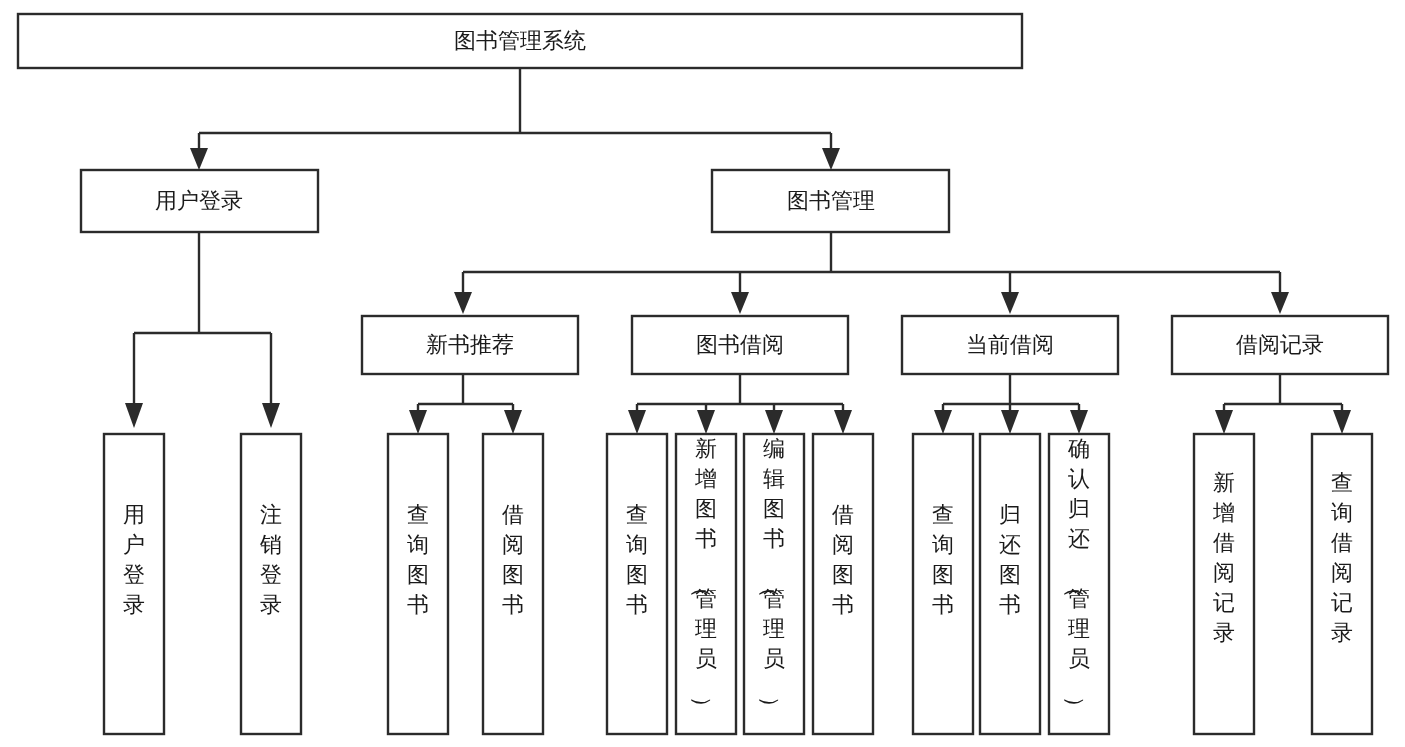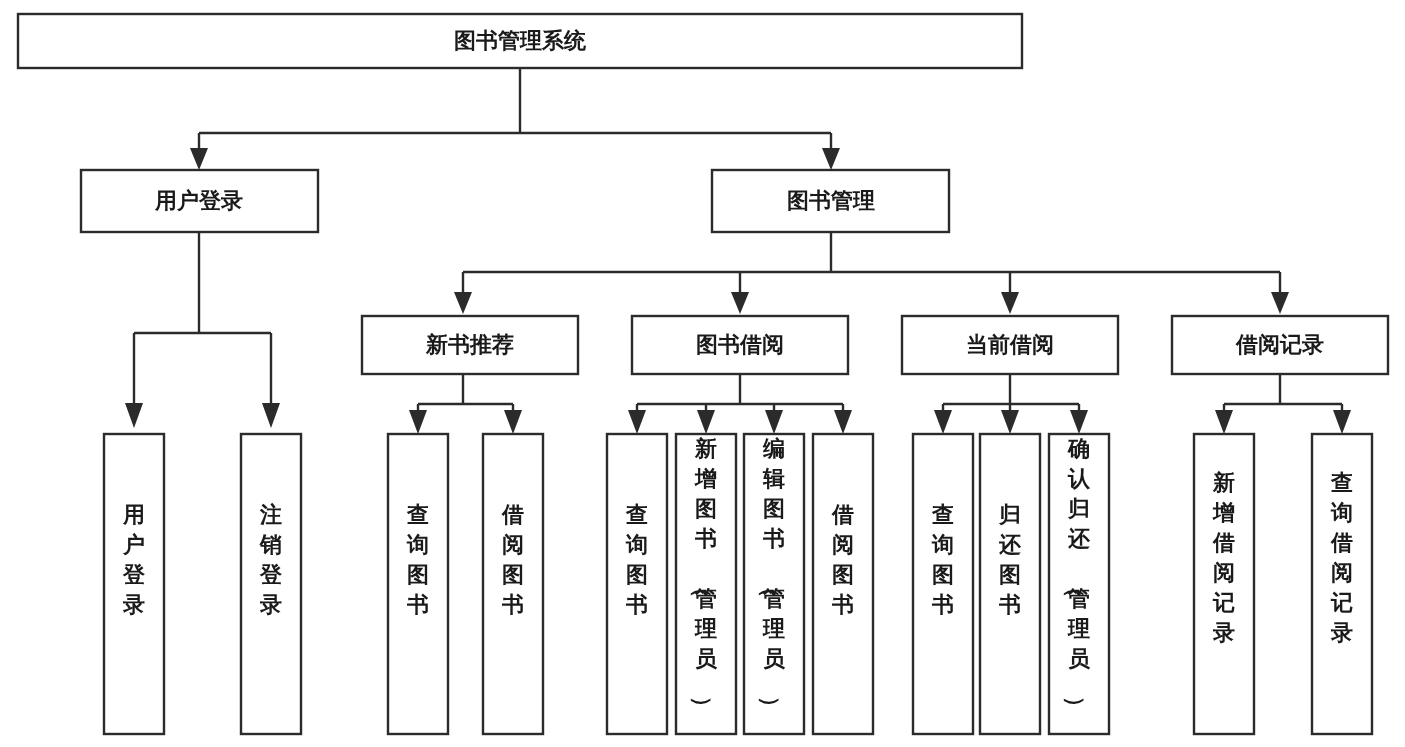--- a/index.html
+++ b/index.html
@@ -12,21 +12,20 @@
     width: 1405px;
     height: 747px;
     font-family: "DejaVu Sans", "Liberation Sans", sans-serif;
     overflow: hidden;
     position: relative;
   }
   #diagram-root {
     position: relative;
     width: 1405px;
     height: 551px;
-    font-weight: bold;
   }
   svg#tree-svg {
     position: absolute;
     top: 0;
     left: 0;
     width: 1405px;
     height: 747px;
     display: block;
   }
   .node-box {

